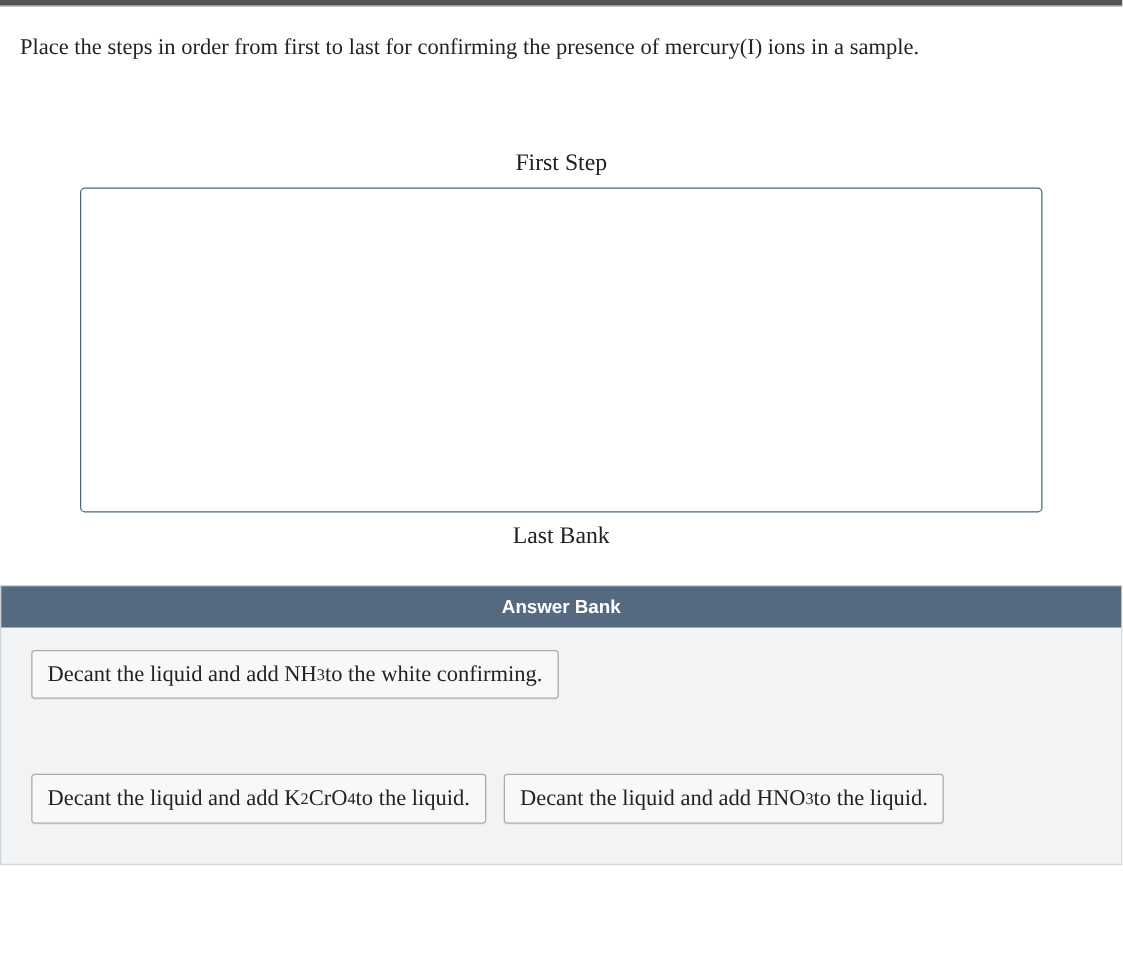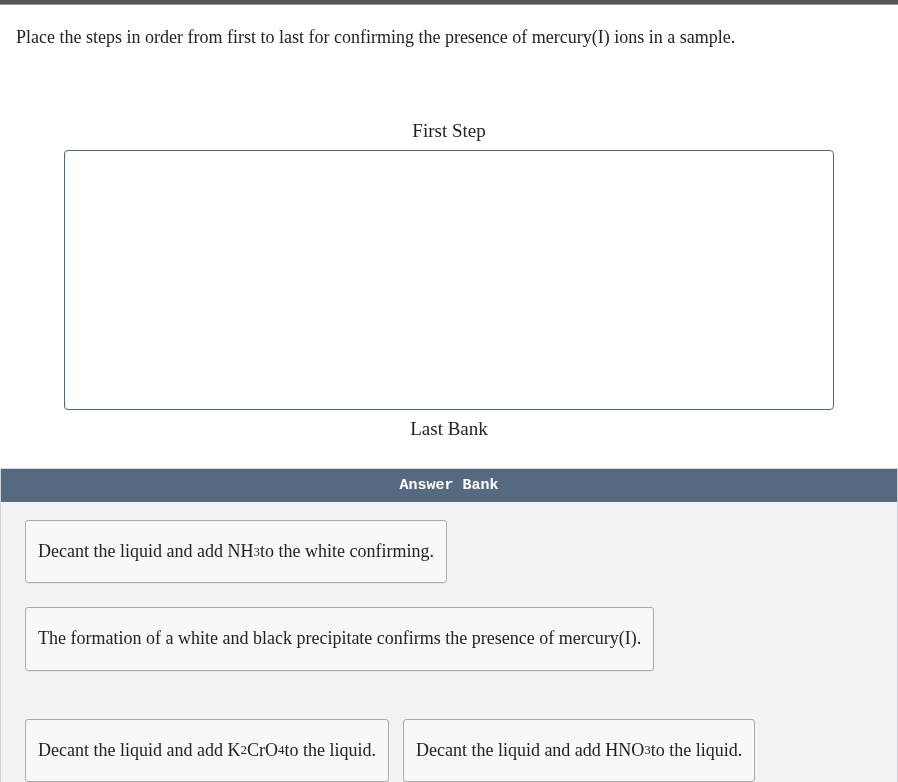--- a/index.html
+++ b/index.html
@@ -42,40 +42,40 @@
     background: #fff;
   }
   .answer-bank-wrap {
     margin-top: 28px;
     background: #f1f3f5;
     border: 1px solid #d0d4d8;
   }
   .answer-bank-header {
     background: #556980;
     color: #fff;
-    font-family: Liberation Mono, monospace;
+    font-family: Liberation Sans, sans-serif;
     font-size: 15px;
     font-weight: 600;
     text-align: center;
     padding: 8px 0;
   }
   .answer-bank-body {
     padding: 18px 24px 20px 24px;
     display: flex;
     flex-wrap: wrap;
     gap: 12px 14px;
     align-items: flex-start;
   }
   .chip {
     display: inline-flex;
     align-items: center;
     background: #f8f8f8;
     border: 1px solid #aaa;
     border-radius: 3px;
-    padding: 18px 12px;
+    padding: 6px 12px;
     font-size: 18px;
     line-height: 1.4;
     cursor: grab;
     box-shadow: 0 1px 0 rgba(0,0,0,0.04);
     white-space: nowrap;
   }
   .chip sub {
     font-size: 0.72em;
     vertical-align: sub;
     line-height: 0;
@@ -102,23 +102,20 @@
   <div class="answer-bank-header">Answer Bank</div>
   <div class="answer-bank-body">
 
     <div class="chip">
       <span>Decant the liquid and add NH</span>
         <sub>3</sub>
         <span> to the white confirming.</span>
     </div>
     <div class="break"></div>
 
-    <div class="chip">
-      <span>The formation of a white and black precipitate confirms the presence of mercury(I).</span>
-    </div>
     <div class="break"></div>
 
     <div class="break"></div>
 
     <div class="break"></div>
 
     <div class="chip">
       <span>Decant the liquid and add K</span>
         <sub>2</sub>
         <span>CrO</span>

